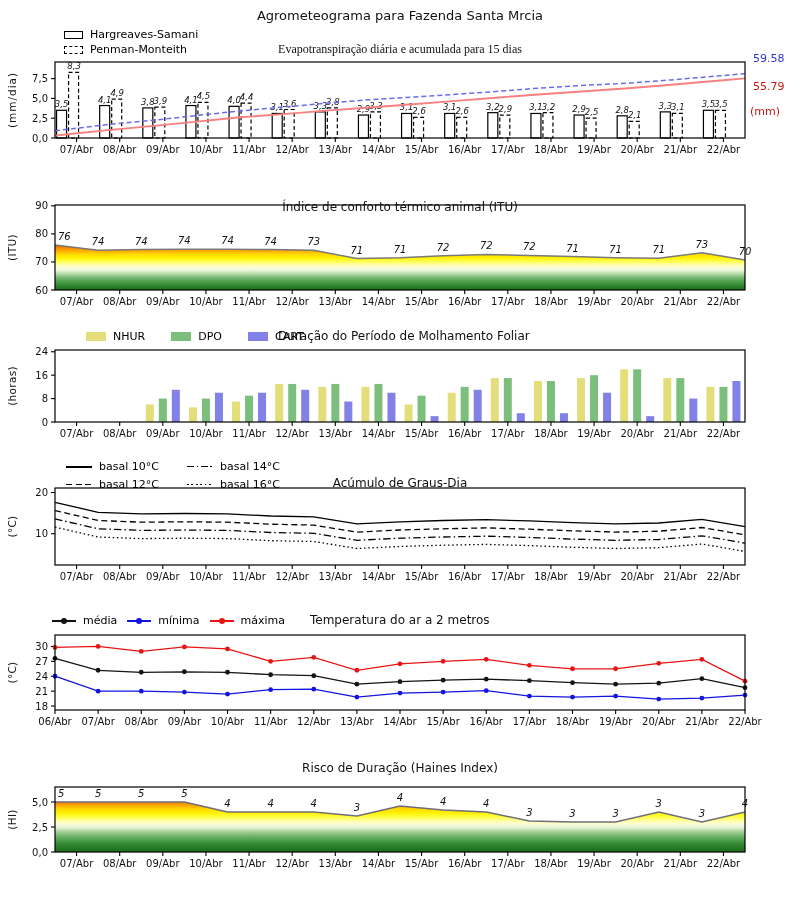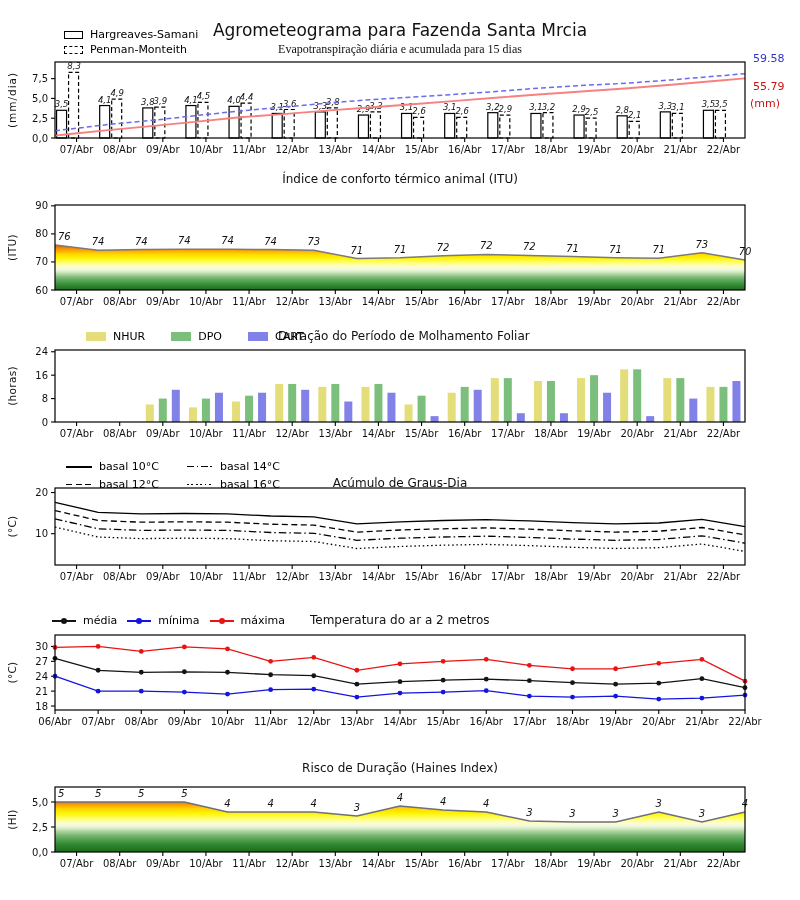--- a/index.html
+++ b/index.html
@@ -1,18 +1,18 @@
 <!DOCTYPE html>
 <html><head>
 <meta charset="utf-8">
 <style>
   html,body{margin:0;padding:0;background:#fff;}
   body{width:800px;height:900px;position:relative;font-family:"DejaVu Sans","Liberation Sans",sans-serif;color:#000;overflow:hidden;}
   .abs{position:absolute;z-index:2;}
-  .title-main{font-size:17px;color:#111;margin-top:12px;}
+  .title-main{font-size:13px;color:#111;}
   .sub-title{font-size:12px;color:#111;}
   .center{text-align:center;}
   svg.panel{position:absolute;left:0;z-index:1;}
   .litem{display:flex;align-items:center;gap:7px;font-size:11px;height:15px;}
   .lrow{display:flex;align-items:center;gap:26px;font-size:11px;}
   .lgrid{display:grid;grid-template-columns:auto auto;column-gap:28px;row-gap:3px;font-size:11px;}
   .sw-box{display:inline-block;width:19px;height:8px;border:1.3px solid #000;background:#fff;box-sizing:border-box;}
   .sw-box.dashedb{border-style:dashed;}
   .sw-fill{display:inline-block;width:20px;height:9px;}
   .sw-l{display:inline-block;width:26px;height:2px;background:#000;}
@@ -529,40 +529,40 @@
     <line x1="637.1875" y1="97" x2="637.1875" y2="101" stroke="#000" stroke-width="1.1"></line>
     <text x="637.1875" y="112" font-size="10" text-anchor="middle" fill="#111">20/Abr</text>
     <line x1="680.3125" y1="97" x2="680.3125" y2="101" stroke="#000" stroke-width="1.1"></line>
     <text x="680.3125" y="112" font-size="10" text-anchor="middle" fill="#111">21/Abr</text>
     <line x1="723.4375" y1="97" x2="723.4375" y2="101" stroke="#000" stroke-width="1.1"></line>
     <text x="723.4375" y="112" font-size="10" text-anchor="middle" fill="#111">22/Abr</text>
   </svg>
 
 <div class="abs title-main center" style="left:0;width:800px;top:8px;">Agrometeograma para Fazenda Santa Mrcia</div>
 <div class="abs sub-title center" style="left:0;width:800px;top:42px;font-family:Liberation Serif, serif;">Evapotranspiração diária e acumulada para 15 dias</div>
-<div class="abs sub-title center" style="left:0;width:800px;top:172px;">Índice de conforto térmico animal (ITU)</div>
+<div class="abs sub-title center" style="left:0;width:800px;top:200px;">Índice de conforto térmico animal (ITU)</div>
 <div class="abs sub-title" style="left:278px;top:329px;">Duração do Período de Molhamento Foliar</div>
 <div class="abs sub-title center" style="left:0;width:800px;top:476px;">Acúmulo de Graus-Dia</div>
 <div class="abs sub-title" style="left:310px;top:613px;">Temperatura do ar a 2 metros</div>
 <div class="abs sub-title center" style="left:0;width:800px;top:761px;">Risco de Duração (Haines Index)</div>
 
 <div class="abs" style="left:64px;top:27px;">
   <div class="litem">
     <span class="sw-box"></span>
     <span>Hargreaves-Samani</span>
   </div>
   <div class="litem">
     <span class="sw-box dashedb"></span>
     <span>Penman-Monteith</span>
   </div>
 </div>
 
 <div class="abs rlab" style="left:753px;top:52px;color:#3333cc;">59.58</div>
 <div class="abs rlab" style="left:753px;top:80px;color:#cc1111;">55.79</div>
-<div class="abs rlab" style="left:750px;top:97px;color:#cc1111;">(mm)</div>
+<div class="abs rlab" style="left:750px;top:105px;color:#cc1111;">(mm)</div>
 
 <div class="abs lrow" style="left:86px;top:329px;text-align:right;">
   <div class="litem">
     <span class="sw-fill" id="sw-nhur" style="background: rgb(227, 222, 122);"></span>
     <span>NHUR</span>
   </div>
   <div class="litem">
     <span class="sw-fill" id="sw-dpo" style="background: rgb(124, 191, 124);"></span>
     <span>DPO</span>
   </div>

